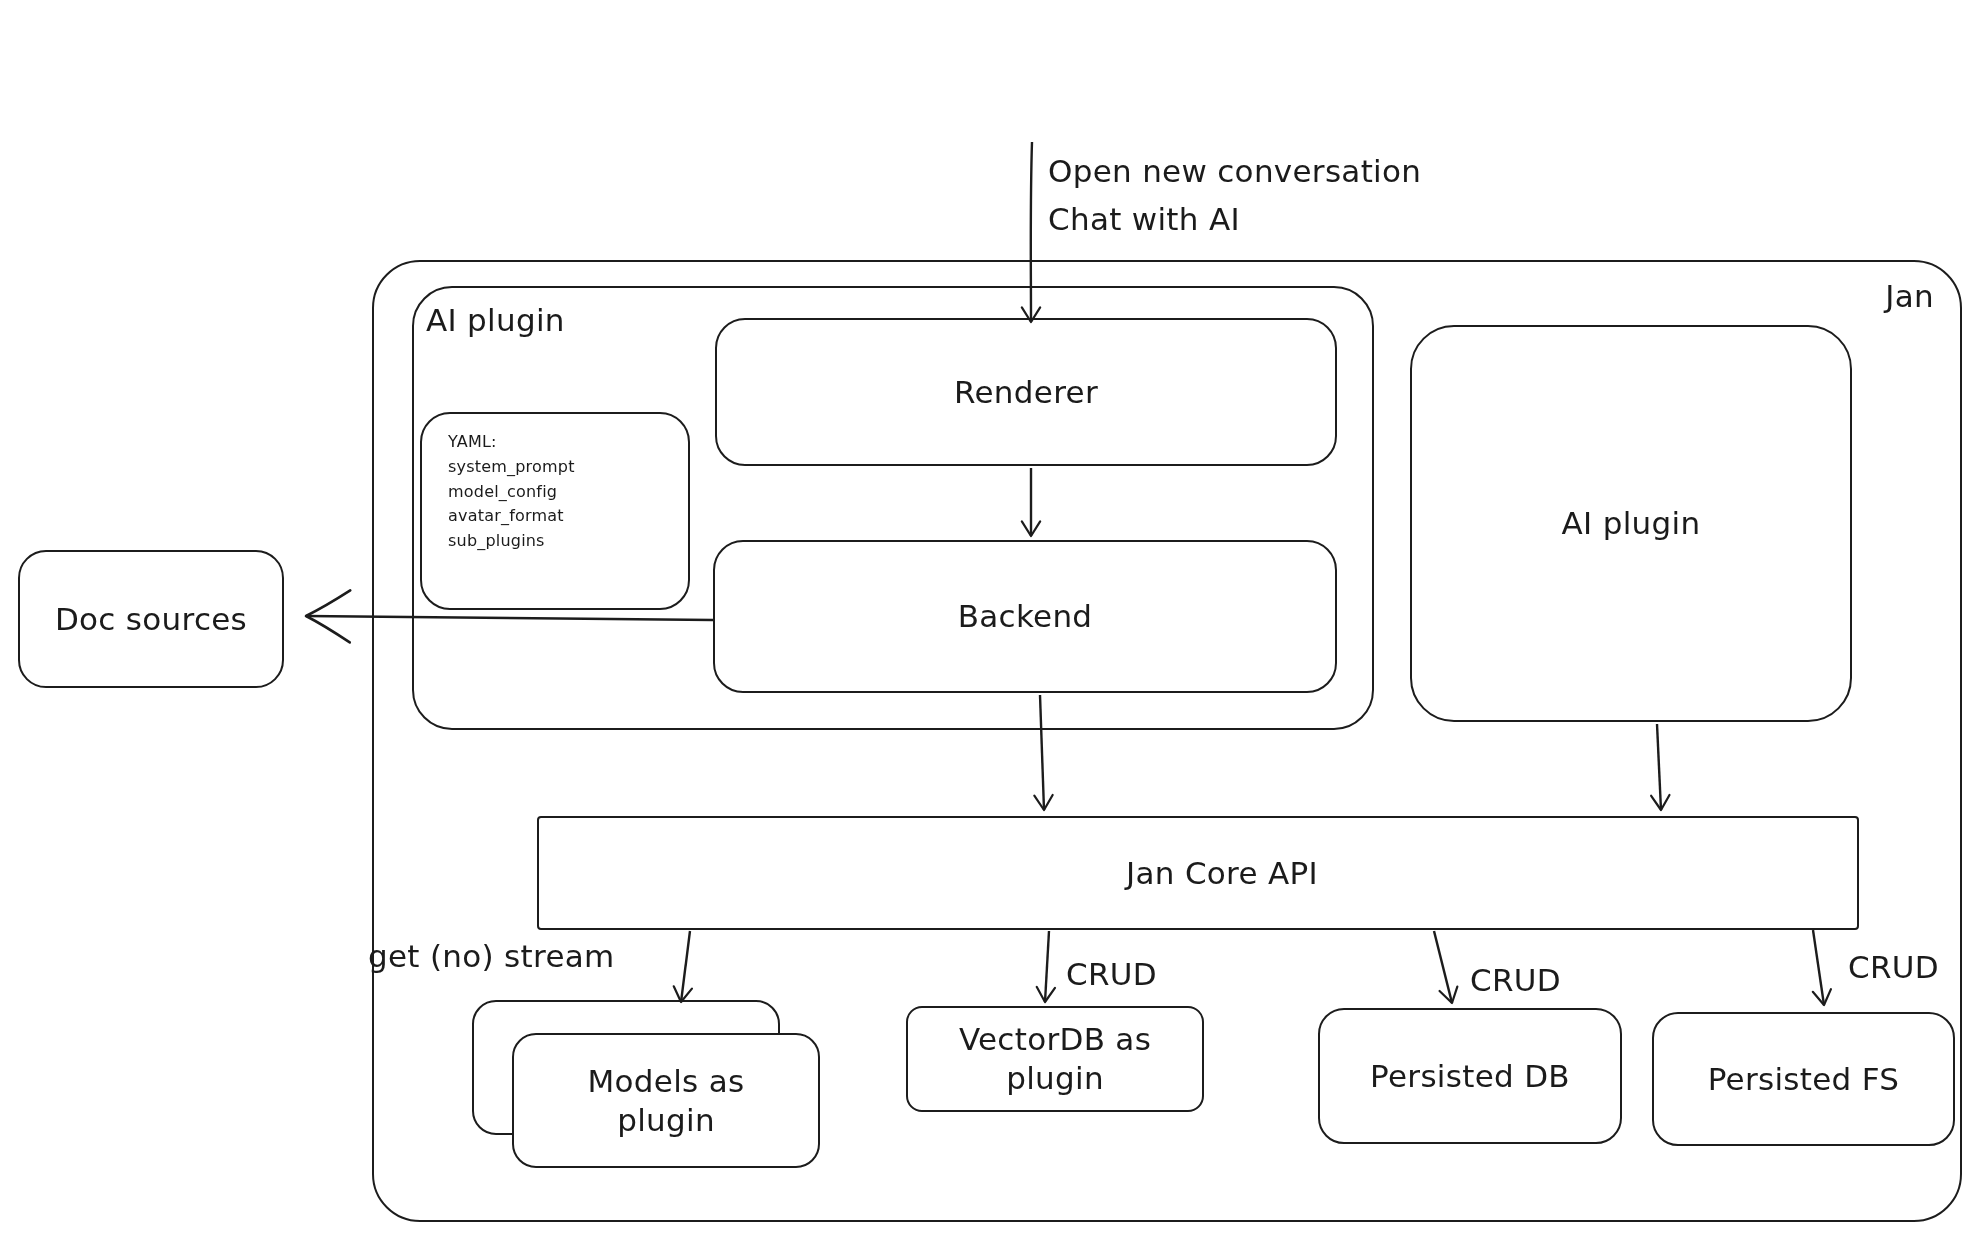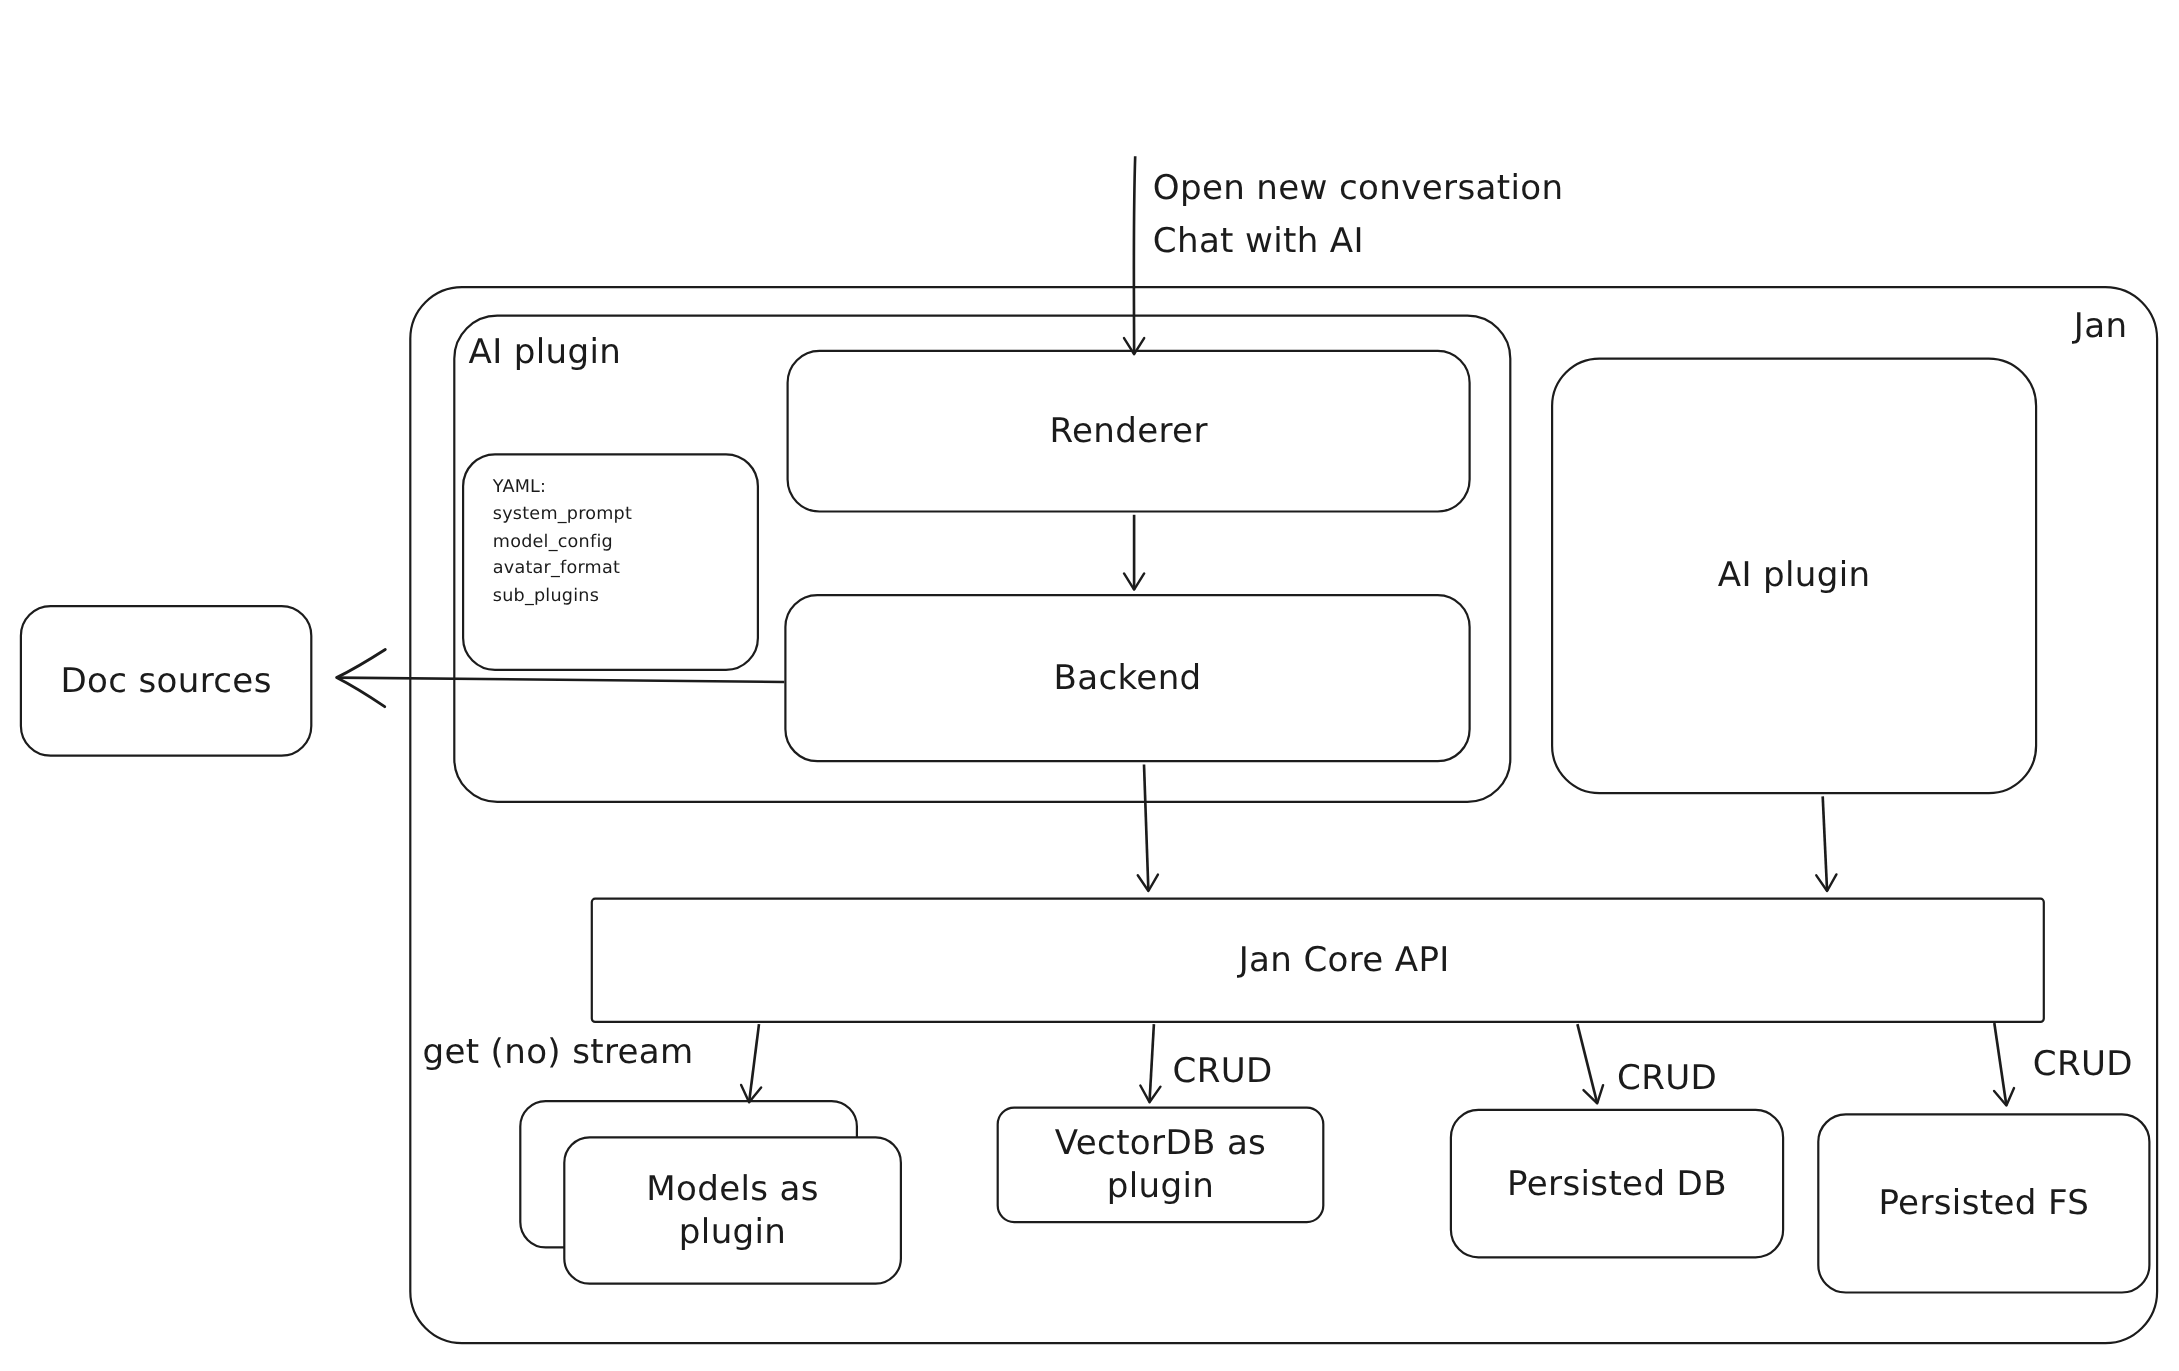--- a/index.html
+++ b/index.html
@@ -38,24 +38,24 @@
   .backend{left:713px;top:540px;width:624px;height:153px;border-radius:30px;}
   .docsources{left:18px;top:550px;width:266px;height:138px;border-radius:28px;}
   .aiplugin-right{left:1410px;top:325px;width:442px;height:397px;border-radius:44px;}
   .core{left:537px;top:816px;width:1322px;height:114px;border-radius:4px;padding-left:48px;}
   .models-outer{left:472px;top:1000px;width:308px;height:135px;border-radius:24px;}
   .models-inner{left:512px;top:1033px;width:308px;height:135px;border-radius:24px;}
   .models-inner .node-label{max-width:225px;}
   .vectordb{left:906px;top:1006px;width:298px;height:106px;border-radius:16px;}
   .vectordb .node-label{max-width:235px;}
   .persisteddb{left:1318px;top:1008px;width:304px;height:136px;border-radius:26px;}
-  .persistedfs{left:1652px;top:1012px;width:303px;height:164px;border-radius:26px;}
+  .persistedfs{left:1652px;top:1012px;width:303px;height:134px;border-radius:26px;}
   .lbl-open{left:1048px;top:153px;}
   .lbl-chat{left:1048px;top:201px;}
-  .lbl-stream{left:368px;top:938px;margin-left:16px;}
+  .lbl-stream{left:368px;top:938px;}
   .lbl-crud1{left:1066px;top:956px;}
   .lbl-crud2{left:1470px;top:962px;}
   .lbl-crud3{left:1848px;top:949px;}
   .overlay{position:absolute;left:0;top:0;pointer-events:none;}
 </style>
 </head>
 <body>
 
 <div class="canvas">
 

